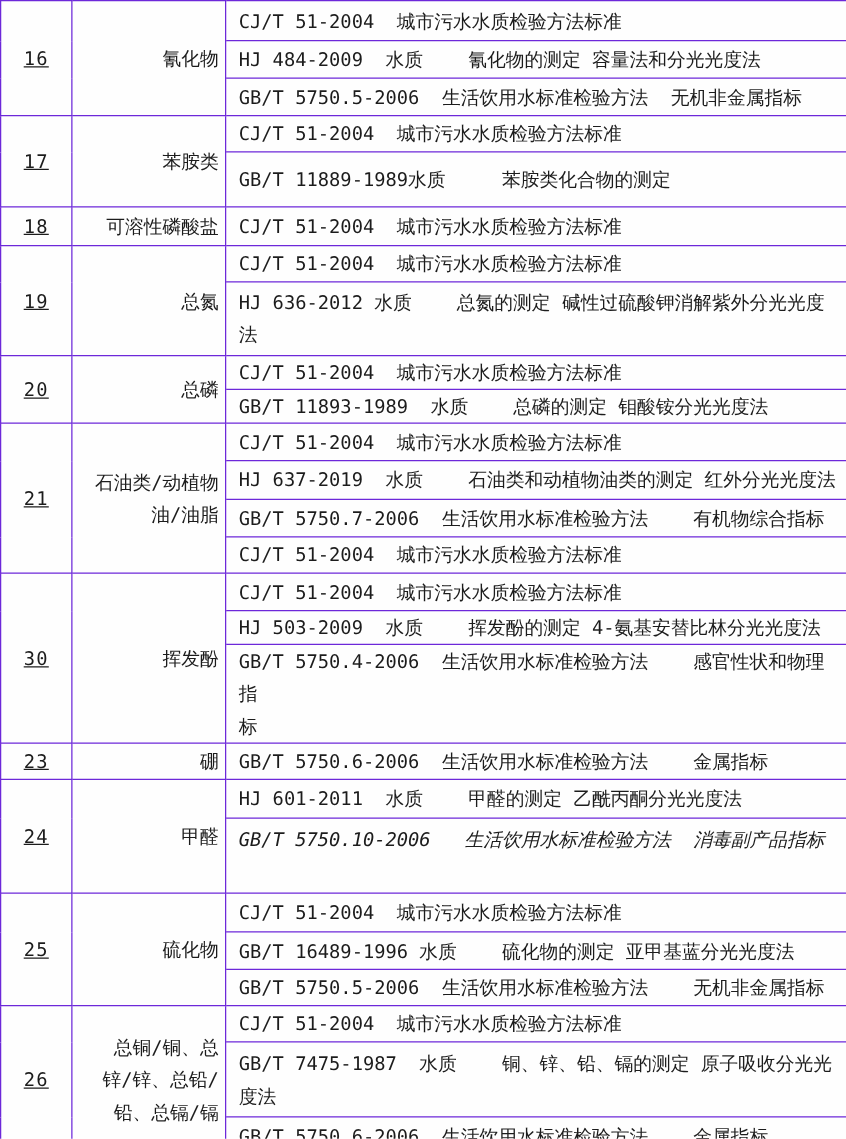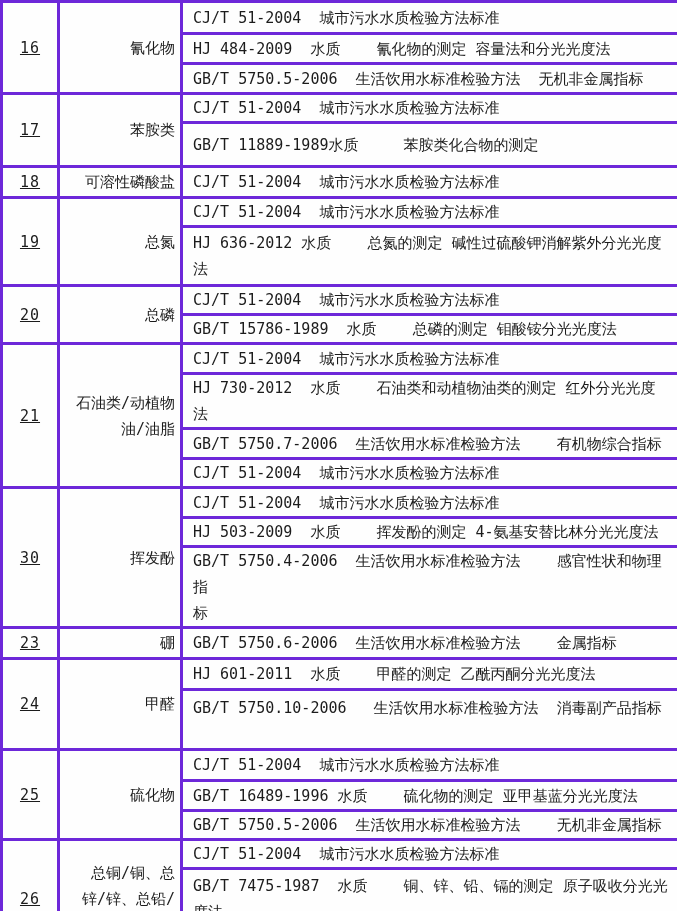--- a/index.html
+++ b/index.html
@@ -1,27 +1,27 @@
 <!DOCTYPE html>
 <html><head>
 <meta charset="utf-8">
 <style>
   html,body{margin:0;padding:0;background:#fdfdfd;}
   body{width:677px;height:911px;overflow:hidden;
        font-family:"DejaVu Sans Mono","Liberation Mono",monospace;}
   table.std-table{width:677px;border-collapse:collapse;table-layout:fixed;
        background:#fefefe;}
-  td{border:3px solid #6d28d9;font-size:15px;line-height:26px;color:#1c1c1c;
+  td{border:1px solid #6d28d9;font-size:15px;line-height:26px;color:#1c1c1c;
      overflow:hidden;}
   td.c-seq{text-align:center;vertical-align:middle;letter-spacing:1px;text-decoration:underline;}
   td.c-param{text-align:right;vertical-align:middle;white-space:pre-wrap;
      padding:0 5px;}
   td.c-std{text-align:left;vertical-align:middle;white-space:pre-wrap;
      padding:0 8px 0 10px;}
-  td.vtop{vertical-align:top;padding-top:4px;}
+  td.vtop{vertical-align:top;padding-top:4px;font-style:italic;}
 </style>
 </head>
 <body>
 
 <table class="std-table">
   <colgroup>
     <col style="width:57px">
     <col style="width:123px">
     <col style="width:497px">
   </colgroup>
@@ -63,31 +63,31 @@
         <td class="c-std">HJ 636-2012 水质    总氮的测定 碱性过硫酸钾消解紫外分光光度
 法</td>
       </tr>
 
     <tr style="height:20px">
       <td class="c-seq" rowspan="2">20</td>
       <td class="c-param" rowspan="2">总磷</td>
       <td class="c-std">CJ/T 51-2004  城市污水水质检验方法标准</td>
     </tr>
     <tr style="height:26px">
-        <td class="c-std">GB/T 15786-1989  水质    总磷的测定 钼酸铵分光光度法</td>
+        <td class="c-std">GB/T 11893-1989  水质    总磷的测定 钼酸铵分光光度法</td>
       </tr>
 
     <tr style="height:30px">
       <td class="c-seq" rowspan="4">21</td>
       <td class="c-param" rowspan="4">石油类/动植物
 油/油脂</td>
       <td class="c-std">CJ/T 51-2004  城市污水水质检验方法标准</td>
     </tr>
     <tr style="height:31px">
-        <td class="c-std">HJ 730-2012  水质    石油类和动植物油类的测定 红外分光光度法</td>
+        <td class="c-std">HJ 637-2019  水质    石油类和动植物油类的测定 红外分光光度法</td>
       </tr>
     <tr style="height:30px">
         <td class="c-std">GB/T 5750.7-2006  生活饮用水标准检验方法    有机物综合指标</td>
       </tr>
     <tr style="height:29px">
         <td class="c-std">CJ/T 51-2004  城市污水水质检验方法标准</td>
       </tr>
 
     <tr style="height:30px">
       <td class="c-seq" rowspan="3">30</td>

